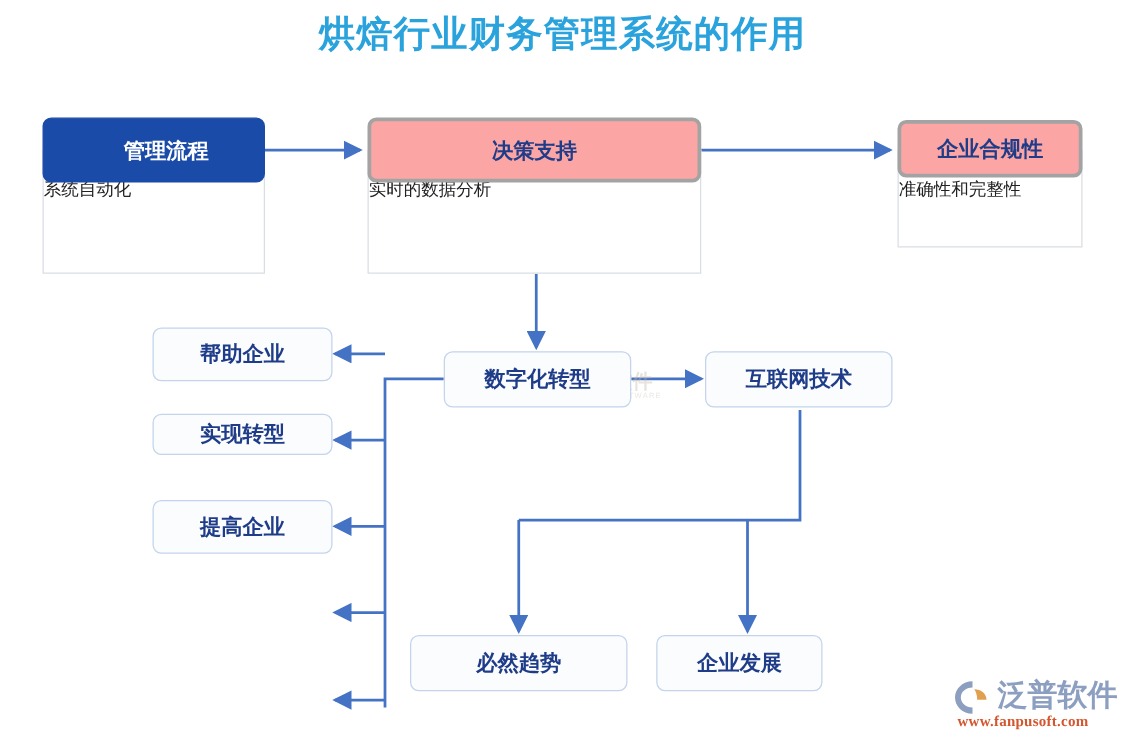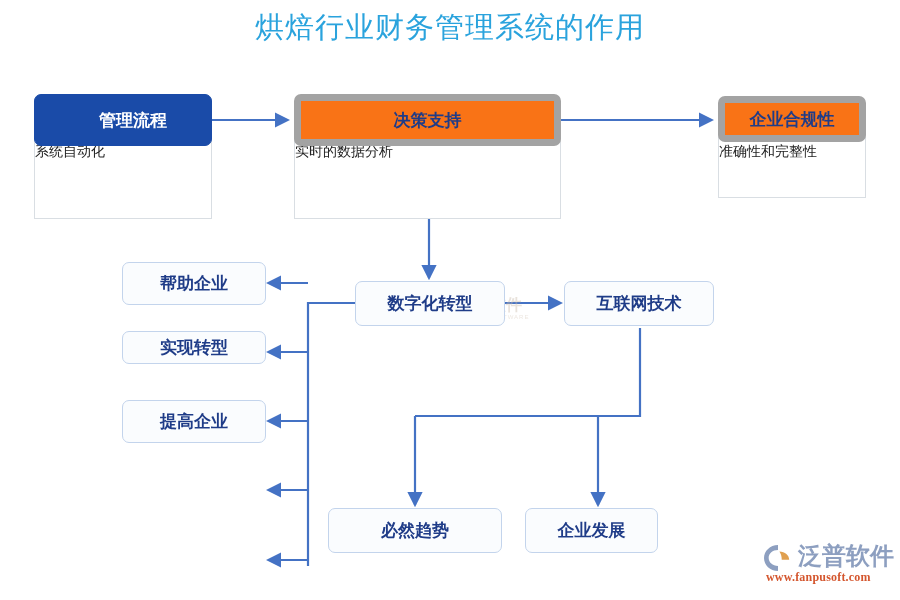--- a/index.html
+++ b/index.html
@@ -22,21 +22,21 @@
   }
 
   
   .title {
     position: absolute;
     left: 0;
     top: 8px;
     width: 900px;
     text-align: center;
     font-size: 29px;
-    font-weight: normal;
+    font-weight: bold;
     color: #2aa3dd;
     letter-spacing: 1px;
     font-family: "DejaVu Sans", "Liberation Sans", sans-serif;
   }
 
   
   #wires {
     position: absolute;
     left: 0;
     top: 0;
@@ -95,23 +95,23 @@
     font-weight: bold;
     font-family: "DejaVu Serif", "Liberation Serif", serif;
   }
   .card-head.primary {
     background: #1a4ba8;
     color: #ffffff;
     border: 1px solid #1a4ba8;
     padding-left: 20px;
   }
   .card-head.light {
-    background: #f97316;
+    background: #fca5a5;
     color: #1f3c88;
-    border: 7px solid #a3a3a3;
+    border: 3px solid #a3a3a3;
   }
   .card-body {
     position: absolute;
     box-sizing: border-box;
     display: flex;
     align-items: flex-start;
     background: #ffffff;
     border: 1px solid #d9dee3;
     color: #222222;
     font-size: 14px;

